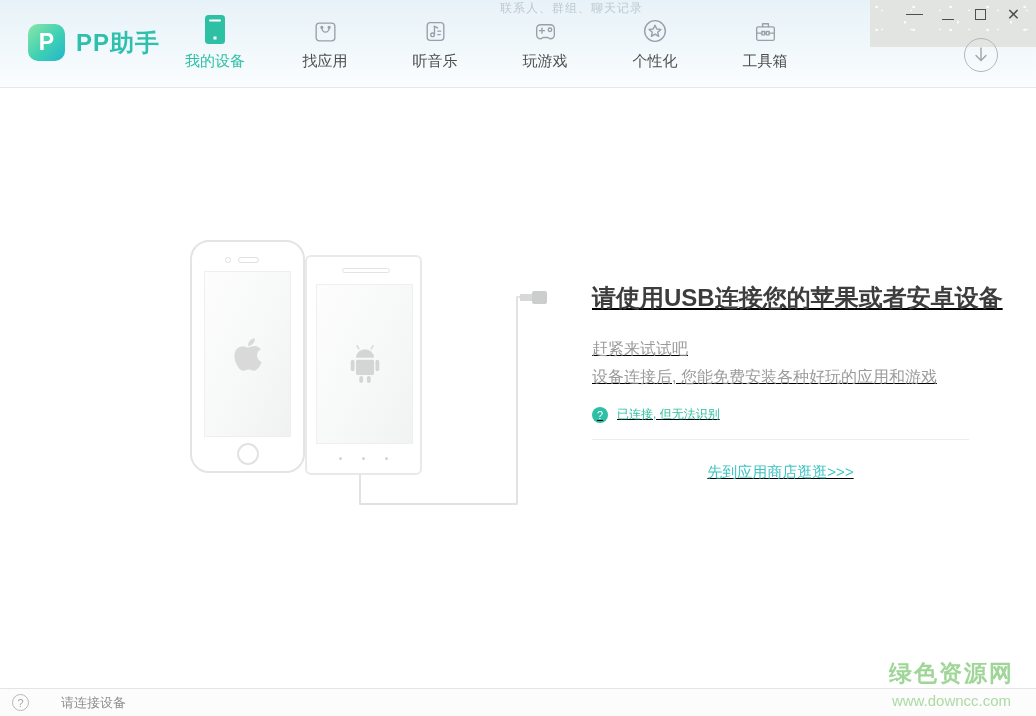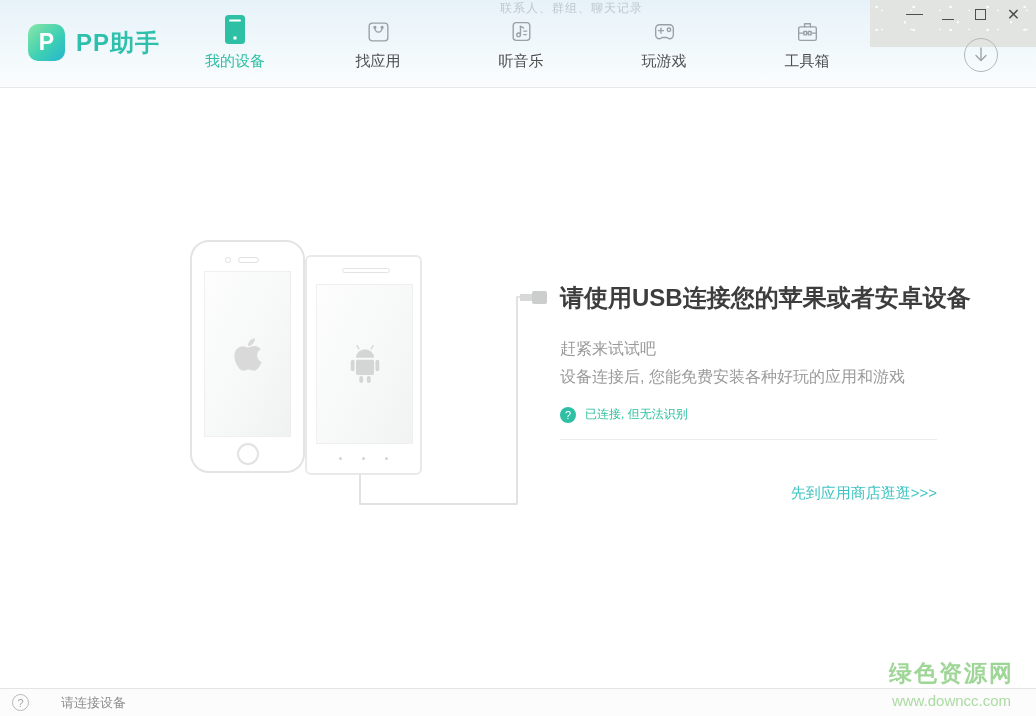--- a/index.html
+++ b/index.html
@@ -20,21 +20,21 @@
                                   radial-gradient(circle at 42% 55%, rgba(255,255,255,.7) .8px, transparent 1.2px);
                  background-size:37px 23px, 53px 31px, 29px 19px; }
 
   .logo-block { position:absolute; left:28px; top:24px; display:flex; align-items:center; gap:11px; }
   .logo-mark { width:37px; height:37px; border-radius:10px;
                background:linear-gradient(135deg,#8ae6a6 0%, #3fd0b4 55%, #23b5cd 100%);
                color:#fff; font-size:23px; font-weight:bold; display:flex;
                align-items:center; justify-content:center; }
   .logo-text { font-size:24px; font-weight:bold; color:#2fc0ad; letter-spacing:1px; }
 
-  .nav { position:absolute; left:200px; top:13px; display:flex;gap:33px; }
+  .nav { position:absolute; left:180px; top:13px; display:flex; }
   .tab { width:70px; margin-right:40px; display:flex; flex-direction:column;
          align-items:center; cursor:pointer; }
   .tab-icon { height:32px; display:flex; align-items:flex-end; justify-content:center; }
   .tab-label { margin-top:7px; font-size:15px; color:#4d4d4d; white-space:nowrap; }
   .tab.active .tab-label { color:#2ebfa5; }
   .nav svg { stroke:#99a1a7; fill:none; stroke-width:1.3; stroke-linecap:round; stroke-linejoin:round; }
 
   .win-controls { position:absolute; right:14px; top:6px; display:flex; gap:16px; align-items:center; }
   .wc { width:17px; height:17px; display:flex; align-items:center; justify-content:center;
         cursor:pointer; color:#4f4f4f; }
@@ -70,29 +70,29 @@
                     border:1px solid #e0e0e0; border-radius:3px; }
   .iphone-screen { position:absolute; left:12px; top:29px; width:87px; height:166px;
                    border:1px solid #efefef;
                    background:linear-gradient(115deg,#fdfdfd 0%, #f7f8f8 55%, #f0f1f1 100%);
                    display:flex; align-items:center; justify-content:center; }
   .iphone-home { position:absolute; left:45px; bottom:6px; width:22px; height:22px;
                  border:2px solid #e2e2e2; border-radius:50%; }
 
   .cable-svg { position:absolute; left:330px; top:191px; z-index:0; }
 
-  .info { position:absolute; left:560px; top:193px; width:377px; }
+  .info { position:absolute; left:592px; top:193px; width:377px;text-decoration:underline; }
   .info-heading { font-size:24px; font-weight:600; color:#3d3d3d; white-space:nowrap; }
   .info-desc { margin-top:21px; font-size:16px; color:#9b9b9b; line-height:28px; }
   .connected-row { margin-top:15px; display:flex; align-items:center; gap:9px; cursor:pointer; }
   .q-icon { width:16px; height:16px; border-radius:50%; background:#2ebfa5; color:#fff;
             font-size:11px; display:flex; align-items:center; justify-content:center; }
   .connected-label { font-size:12px; color:#2bbf9e; }
   .info-divider { margin-top:16px; width:377px; height:1px; background:#ececec; }
-  .store-row { margin-top:44px; text-align:right; }
+  .store-row { margin-top:23px; text-align:center; }
   .store-link { font-size:15px; color:#3ec4c0; cursor:pointer; text-decoration:none; }
 
   
   .statusbar { position:absolute; left:0; top:688px; width:1036px; height:28px;
                background:#fcfcfc; border-top:1px solid #e4e4e4;
                display:flex; align-items:center; padding-left:12px; gap:8px; }
   .help-icon { width:17px; height:17px; border:1px solid #b7b7b7; border-radius:50%;
                color:#a5a5a5; font-size:11px; display:flex; align-items:center; justify-content:center; }
   .statusbar-text { font-size:13px; color:#8f8f8f;margin-left:24px; }
 
@@ -157,20 +157,29 @@
           <svg width="27" height="27" viewBox="0 0 26 26">
             <path d="M8.2,20 c-2.1,0 -3.7,-1.6 -3.7,-3.6 v-6.3 c0,-2 1.6,-3.6 3.7,-3.6 h9.6 c2.1,0 3.7,1.6 3.7,3.6 v6.3 c0,2 -1.6,3.6 -3.7,3.6 c-1.4,0 -1.8,-1.2 -2.6,-1.2 h-4.4 c-0.8,0 -1.2,1.2 -2.6,1.2 z"></path>
             <line x1="7.2" y1="12.2" x2="12" y2="12.2"></line>
             <line x1="9.6" y1="9.8" x2="9.6" y2="14.6"></line>
             <circle cx="17.3" cy="11.3" r="1.7"></circle>
           </svg>
         </div>
         <div class="tab-label">玩游戏</div>
       </div>
 
+      <div class="tab">
+        <div class="tab-icon">
+          <svg width="28" height="28" viewBox="0 0 26 26">
+            <circle cx="13" cy="13" r="9.6"></circle>
+            <path d="M13,7.6 L14.6,11.2 L18.5,11.5 L15.5,14.1 L16.4,18 L13,15.9 L9.6,18 L10.5,14.1 L7.5,11.5 L11.4,11.2 Z"></path>
+          </svg>
+        </div>
+        <div class="tab-label">个性化</div>
+      </div>
 
       <div class="tab">
         <div class="tab-icon">
           <svg width="27" height="27" viewBox="0 0 26 26">
             <rect x="4.5" y="8.5" width="17" height="13" rx="1.5"></rect>
             <path d="M10.2,8.5 v-3 h5.6 v3"></path>
             <line x1="4.5" y1="14.5" x2="9.5" y2="14.5"></line>
             <line x1="12.2" y1="14.5" x2="13.8" y2="14.5"></line>
             <line x1="16.5" y1="14.5" x2="21.5" y2="14.5"></line>
             <rect x="9.5" y="13" width="2.7" height="3.2"></rect>

